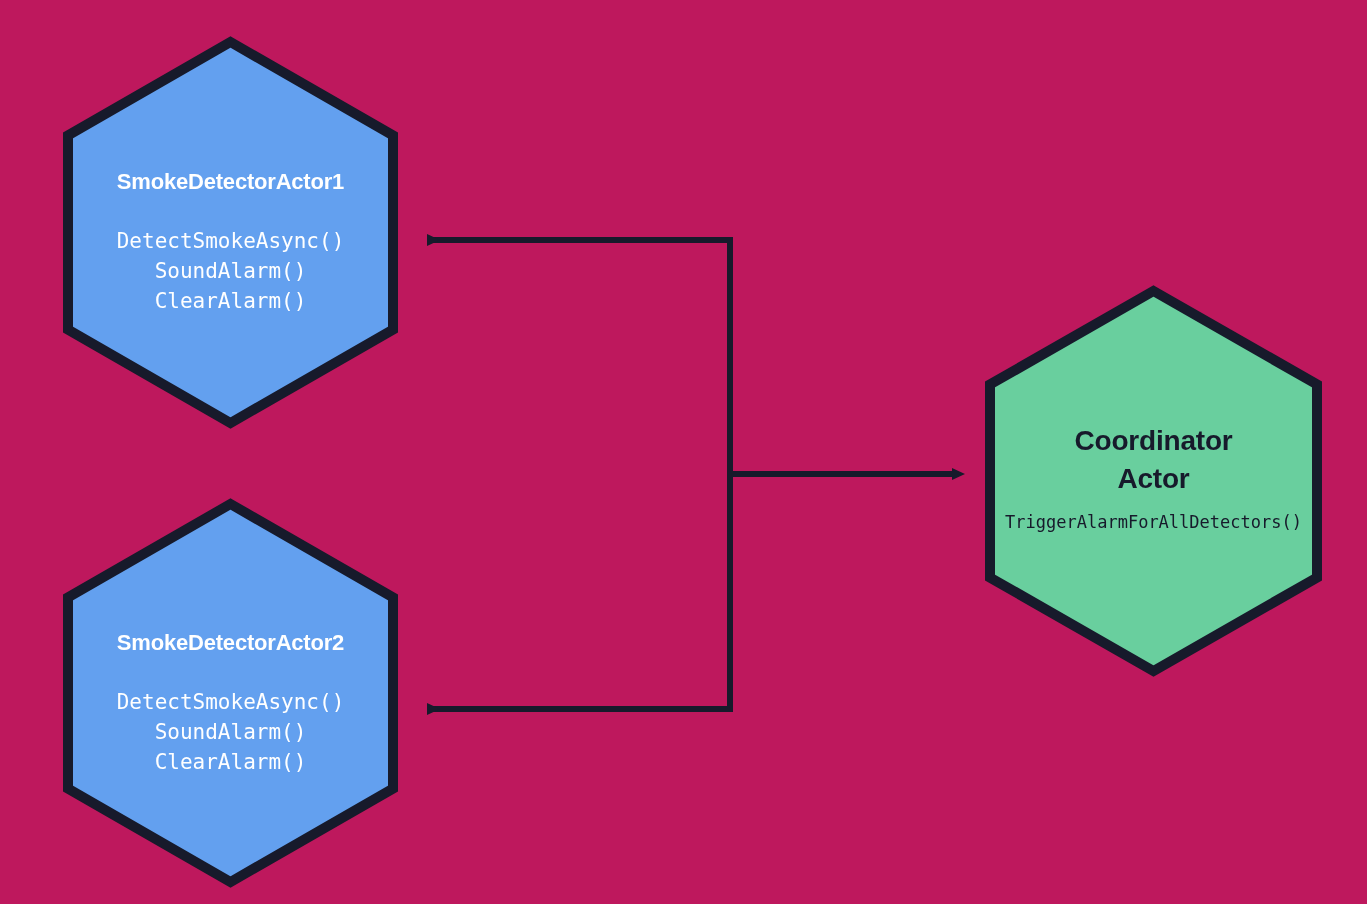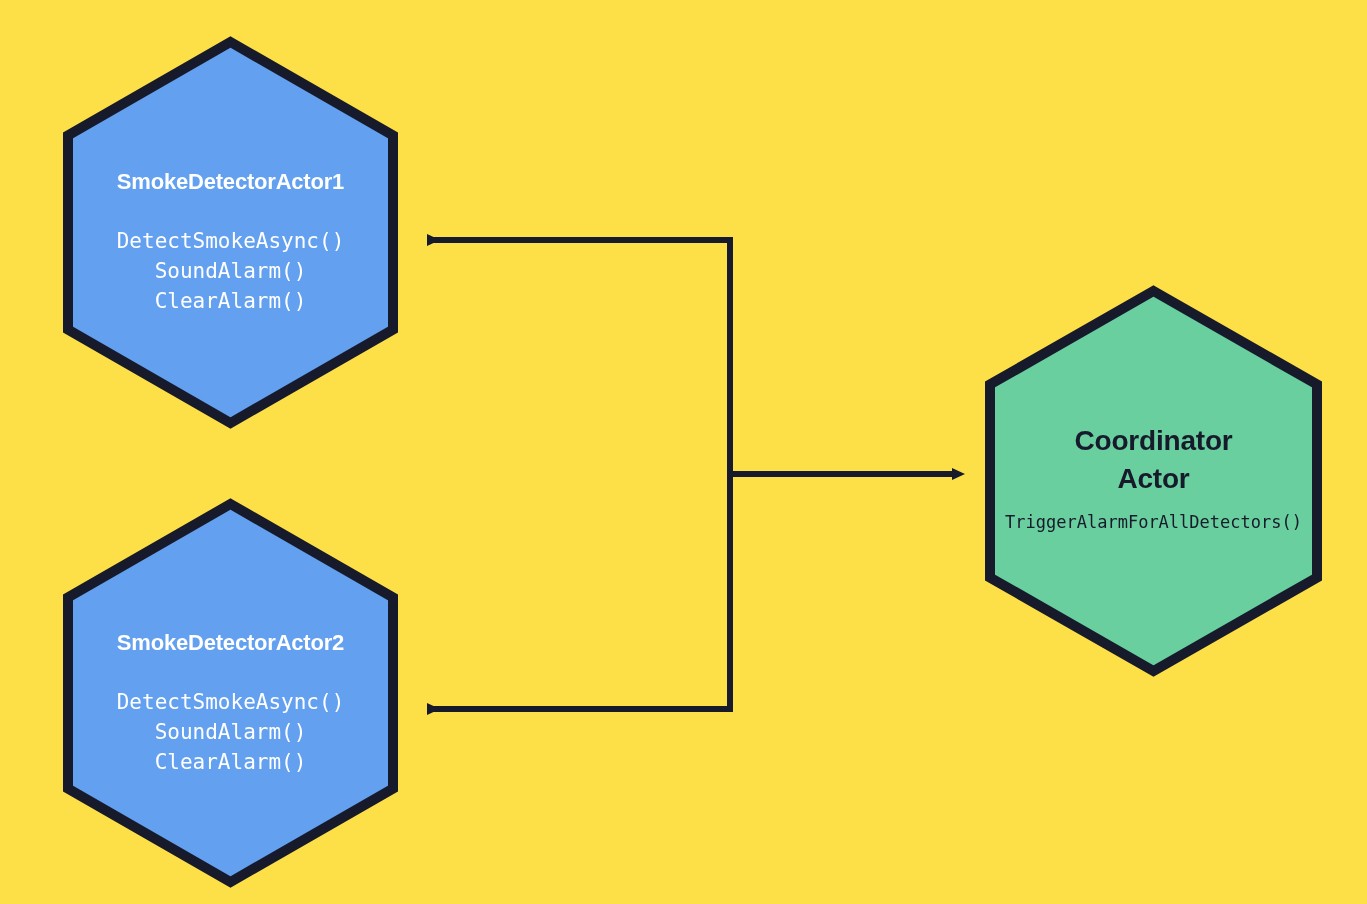--- a/index.html
+++ b/index.html
@@ -33,21 +33,21 @@
   .hex-method {
     font-family: "DejaVu Sans Mono", monospace;
   }
   .node-label-group {
     pointer-events: none;
   }
 </style>
 </head>
 <body>
 
-<div id="canvas" style="background: #fde047;">
+<div id="canvas" style="background: #be185d;">
 
   <svg id="diagram-svg" viewBox="0 0 1367 904" xmlns="http://www.w3.org/2000/svg">
 
     <defs>
       <marker id="arrow-left" markerWidth="14" markerHeight="14" refX="13" refY="7" orient="auto" markerUnits="userSpaceOnUse">
         <path d="M 13 1 L 13 13 L 0 7 Z" fill="#171a2b"></path>
       </marker>
       <marker id="arrow-right" markerWidth="14" markerHeight="14" refX="1" refY="7" orient="auto" markerUnits="userSpaceOnUse">
         <path d="M 1 1 L 1 13 L 14 7 Z" fill="#171a2b"></path>
       </marker>

